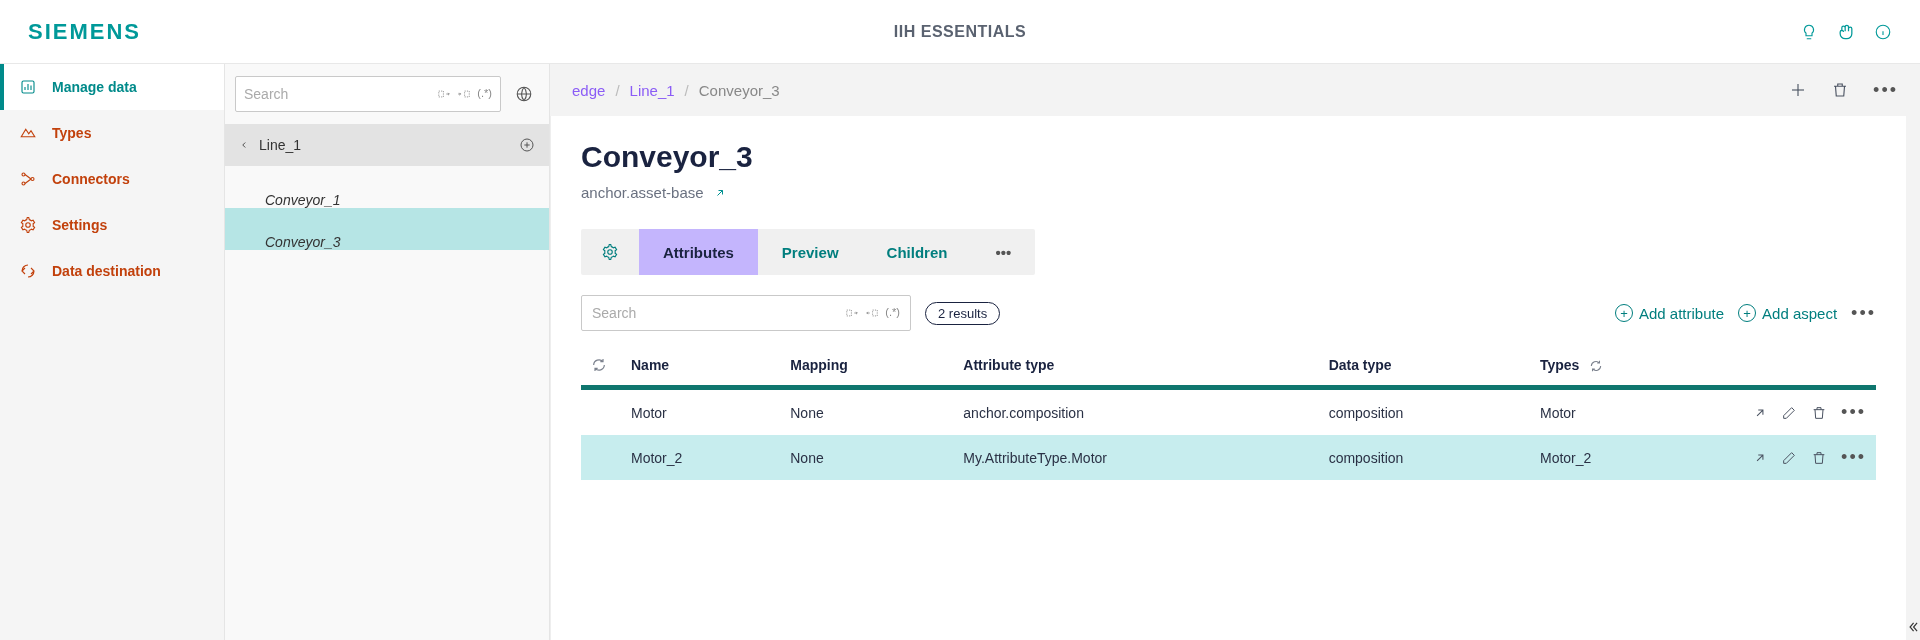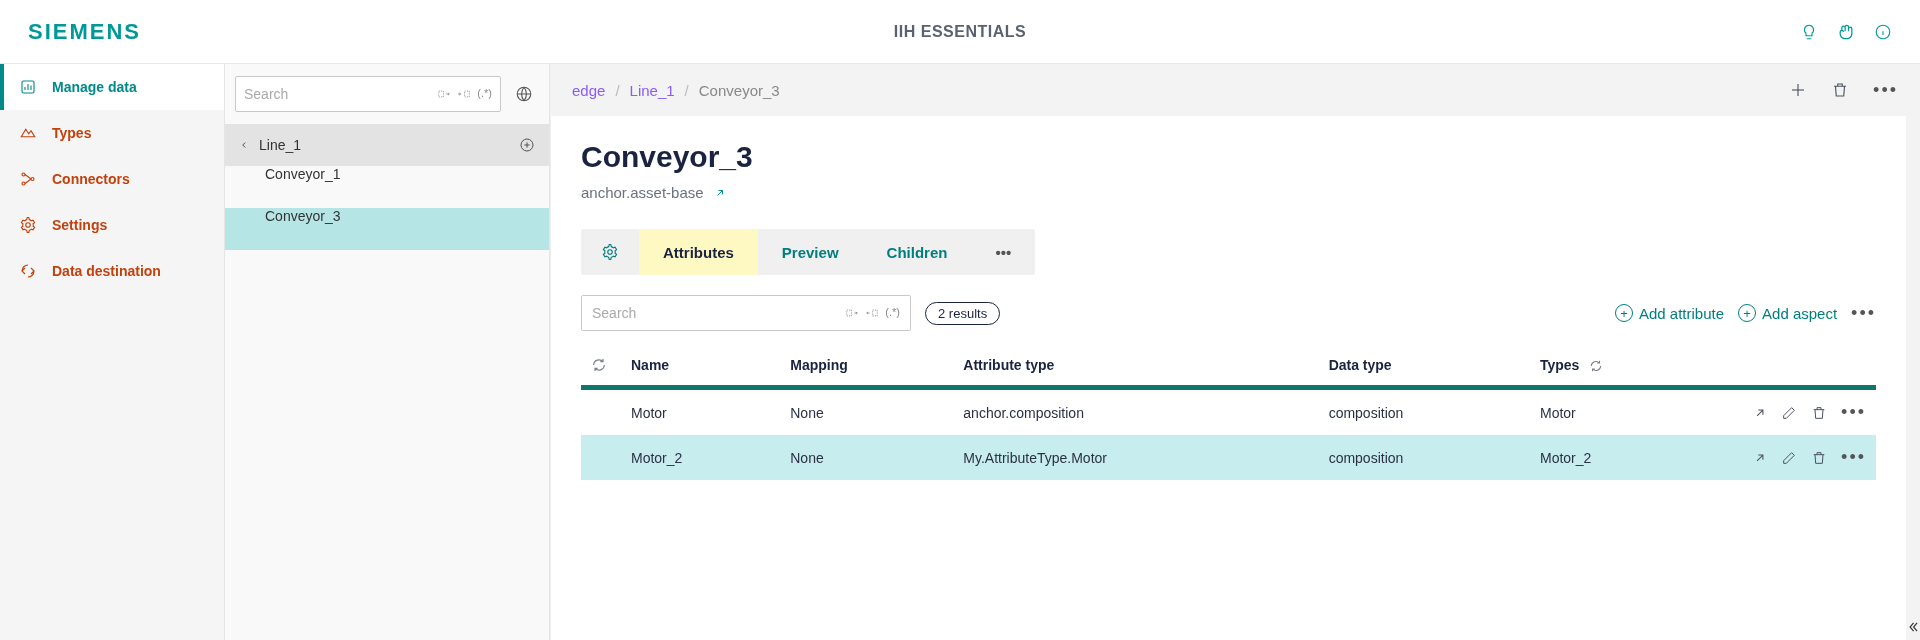--- a/index.html
+++ b/index.html
@@ -24,41 +24,41 @@
   .tree-panel { width: 325px; background: #f9f9f9; border-right: 1px solid #e5e5e5; display: flex; flex-direction: column; }
   .tree-search-row { display: flex; align-items: center; padding: 12px 10px; gap: 8px; }
   .search-box { flex: 1; display: flex; align-items: center; border: 1px solid #c9c9c9; border-radius: 2px; background: #fff; height: 36px; padding: 0 8px; }
   .search-box input { border: none; outline: none; flex: 1; font-size: 14px; color: #333; }
   .search-box input::placeholder { color: #aaa; }
   .search-icons { display: flex; gap: 6px; color: #888; font-size: 12px; }
   .globe-icon { color: #555; cursor: pointer; padding: 6px; }
   .tree-parent { display: flex; align-items: center; justify-content: space-between; padding: 0 14px; height: 42px; background: #e3e3e3; cursor: pointer; }
   .tree-parent-left { display: flex; align-items: center; gap: 10px; color: #333; }
   .tree-add { color: #555; }
-  .tree-child { height: 42px; display: flex; align-items: flex-start; padding-left: 40px; cursor: pointer; color: #333; }
+  .tree-child { height: 42px; display: flex; align-items: flex-end; padding-left: 40px; cursor: pointer; color: #333; font-style: italic; }
   .tree-child.selected { background: #b6e5e5; }
 
   
   .main { flex: 1; display: flex; flex-direction: column; background: #f3f3f3; position: relative; }
   .main-toolbar { height: 52px; display: flex; align-items: center; padding: 0 22px; background: #f3f3f3; }
   .breadcrumb { display: flex; align-items: center; gap: 10px; color: #888; font-size: 15px; }
   .breadcrumb .link { color: #8b5cf6; cursor: pointer; }
   .breadcrumb .sep { color: #bbb; }
   .main-toolbar-right { margin-left: auto; display: flex; align-items: center; gap: 24px; color: #4a5261; }
   .main-toolbar-right span { cursor: pointer; }
 
   .content-card { background: #fff; margin: 0 14px 0 0; padding: 24px 30px 30px 30px; flex: 1; overflow: auto; border-left: 1px solid #eee; }
   .page-title { font-size: 30px; font-weight: 800; color: #1a2340; margin-bottom: 10px; }
   .page-subtitle { color: #6a7180; font-size: 15px; display: flex; align-items: center; gap: 10px; }
   .page-subtitle .ext { color: #009090; cursor: pointer; font-size: 13px; }
 
   .tabs-row { margin-top: 28px; display: flex; align-items: stretch; background: #f0f0f0; border-radius: 2px; width: fit-content; }
   .tab { padding: 14px 24px; cursor: pointer; color: #007e7e; font-weight: 600; font-size: 15px; display: flex; align-items: center; }
   .tab.gear { color: #007e7e; padding: 14px 20px; }
-  .tab.active { background: #fef9c3; color: #1a2340; }
+  .tab.active { background: #c4b5fd; color: #1a2340; }
   .tab.dots { color: #555; }
 
   .filter-row { margin-top: 20px; display: flex; align-items: center; gap: 14px; }
   .attr-search { width: 330px; display: flex; align-items: center; border: 1px solid #c9c9c9; border-radius: 2px; background: #fff; height: 36px; padding: 0 10px; }
   .attr-search input { border: none; outline: none; flex: 1; font-size: 14px; }
   .attr-search input::placeholder { color: #aaa; }
   .results-badge { border: 1px solid #1a2340; border-radius: 14px; padding: 3px 12px; font-size: 13px; color: #1a2340; }
   .filter-spacer { flex: 1; }
   .add-link { color: #007e7e; display: flex; align-items: center; gap: 6px; cursor: pointer; font-size: 15px; }
   .add-link .plus { border: 1.5px solid #007e7e; border-radius: 50%; width: 18px; height: 18px; display: inline-flex; align-items: center; justify-content: center; font-size: 13px; line-height: 1; }

